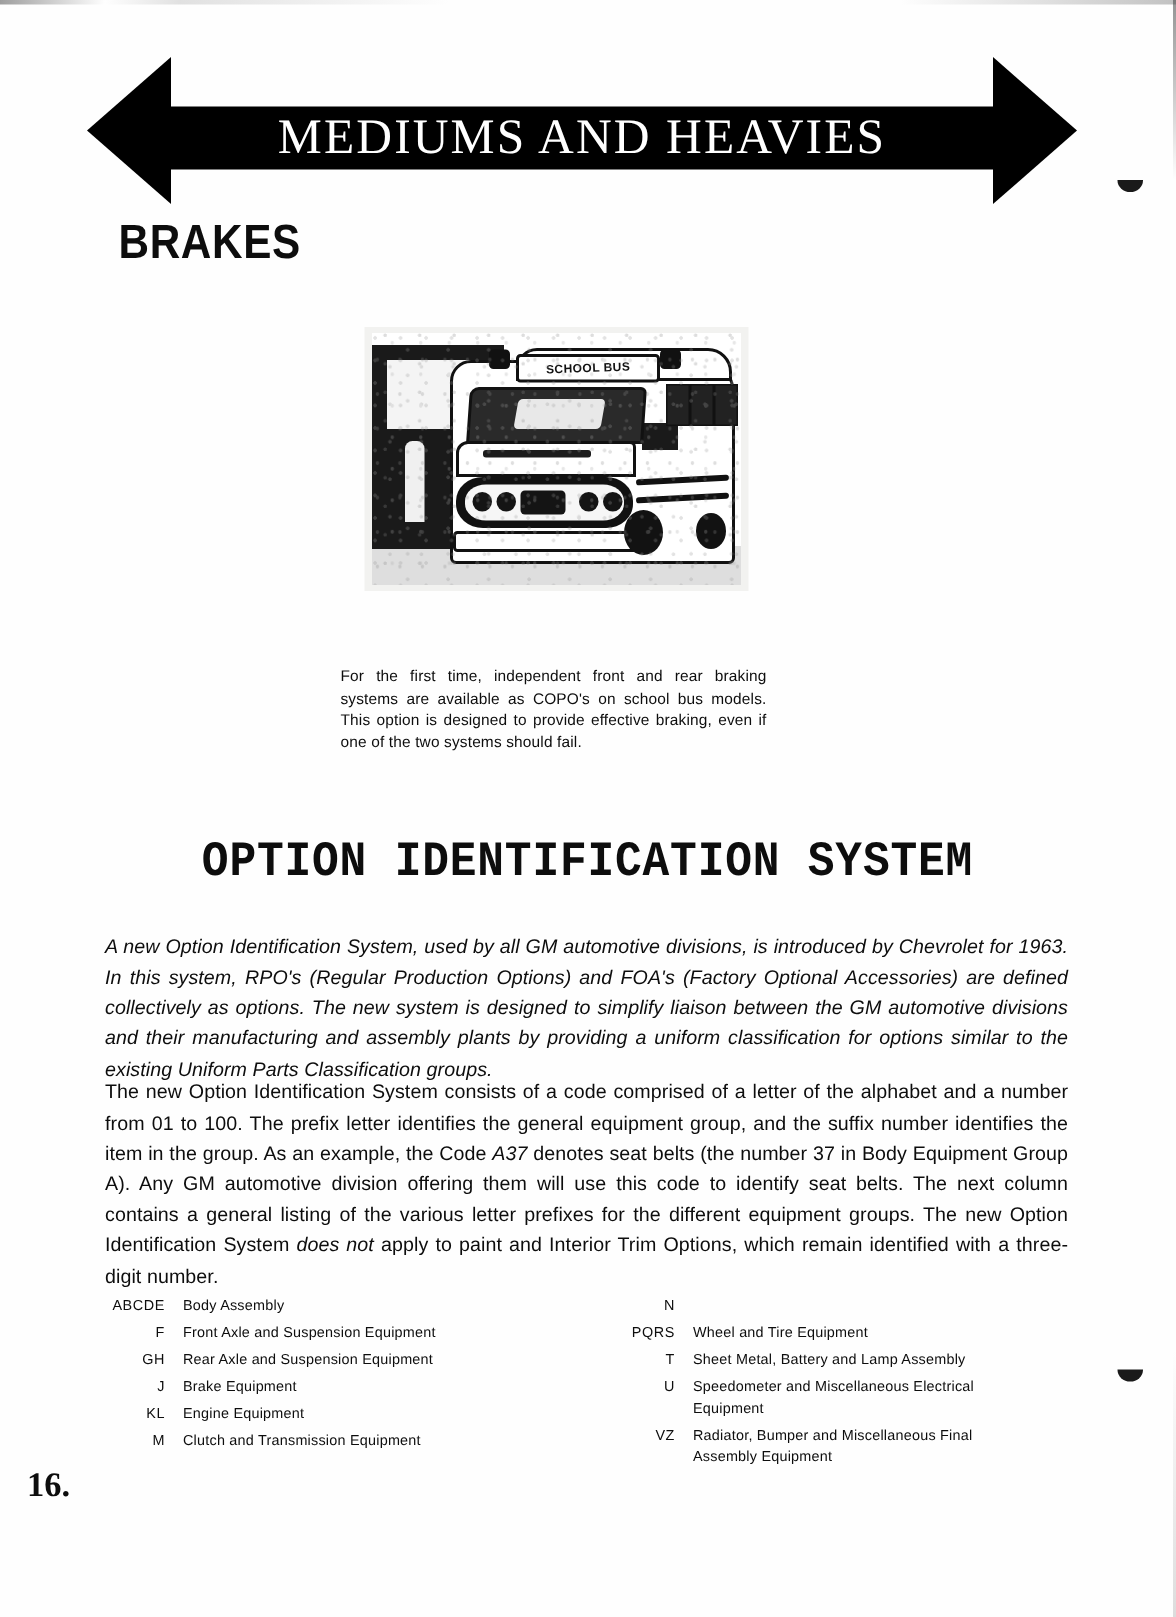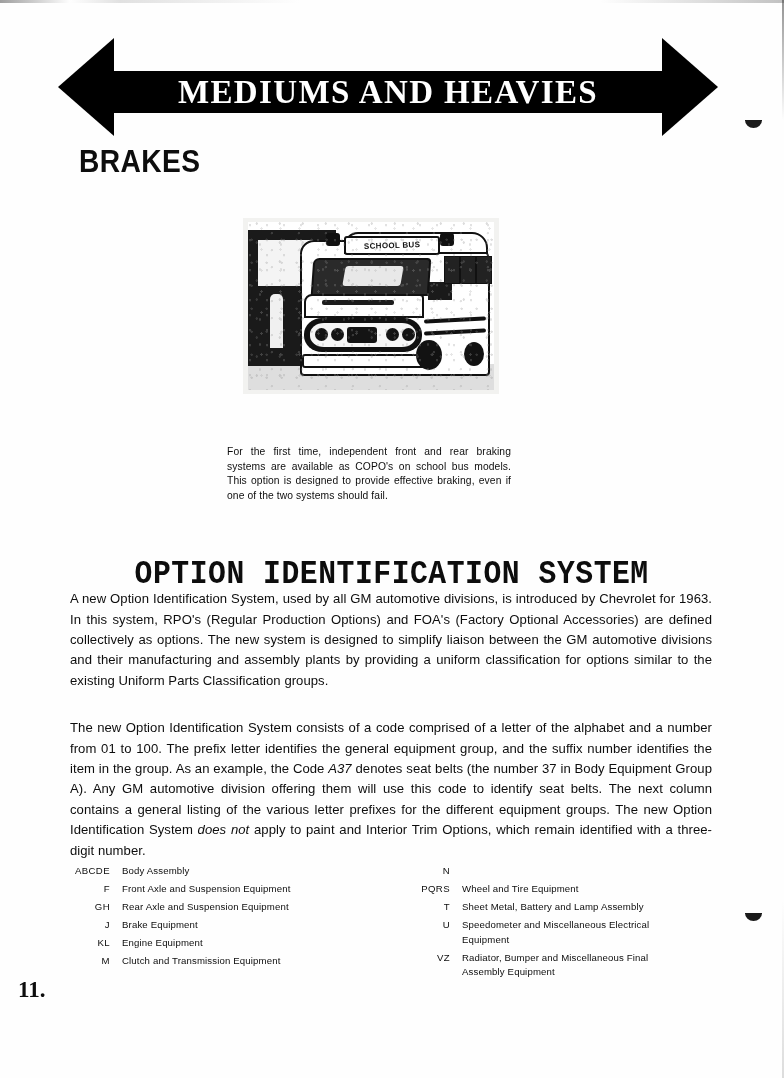--- a/index.html
+++ b/index.html
@@ -78,21 +78,21 @@
     position: absolute;
     left: 42px;
     top: 33px;
     width: 576px;
     height: 42px;
     display: flex;
     align-items: center;
     justify-content: center;
     color: #ffffff;
     font-family: "Liberation Serif", serif;
-    font-weight: 700;
+    font-weight: 400;
     font-size: 33px;
     letter-spacing: 1.4px;
     line-height: 1;
     white-space: nowrap;
     text-align: right;
   }
 
   
   .subhead {
     position: absolute;
@@ -342,21 +342,21 @@
   
   .body-copy {
     position: absolute;
     left: 70px;
     width: 642px;
     font-size: 13.1px;
     line-height: 20.4px;
     text-align: justify;
     letter-spacing: .05px;
   }
-  .body-copy.p1 { top: 576px; }
+  .body-copy.p1 { top: 608px; font-style: italic; }
   .body-copy.p2 { top: 705px; }
   .body-copy i { font-style: italic; }
 
   
   .code-table {
     position: absolute;
     top: 864px;
     font-size: 9.6px;
     line-height: 14.6px;
   }
@@ -522,18 +522,18 @@
     </div>
     <div class="code-row">
       <div class="code-key">VZ</div>
       <div class="code-val">
         <span>Radiator, Bumper and Miscellaneous Final</span>
         <span class="wrap2">Assembly Equipment</span>
       </div>
     </div>
   </div>
 
-  <div class="page-number">11.</div>
+  <div class="page-number">16.</div>
 
   <div class="margin-mark m1"></div>
   <div class="margin-mark m2"></div>
 
 </div>
 
 </body></html>

